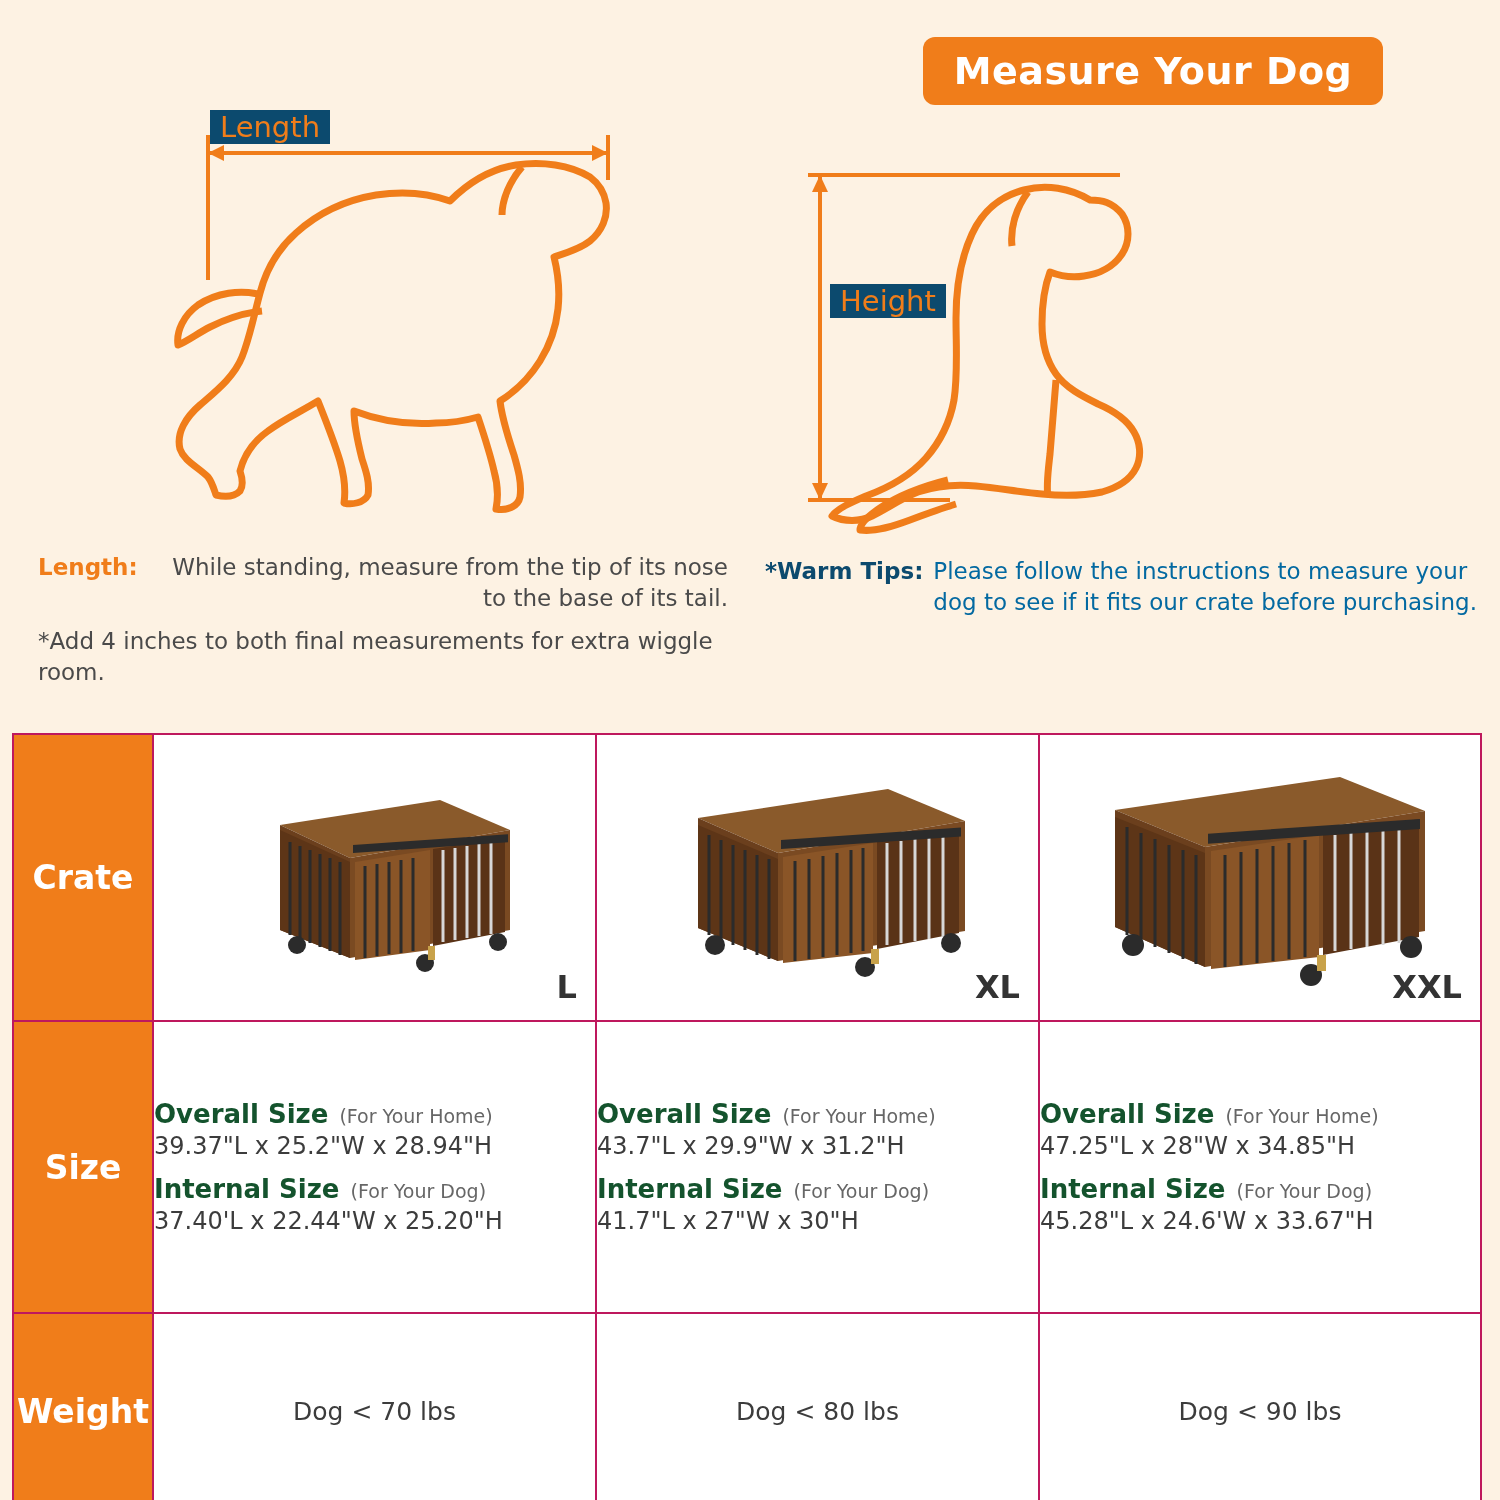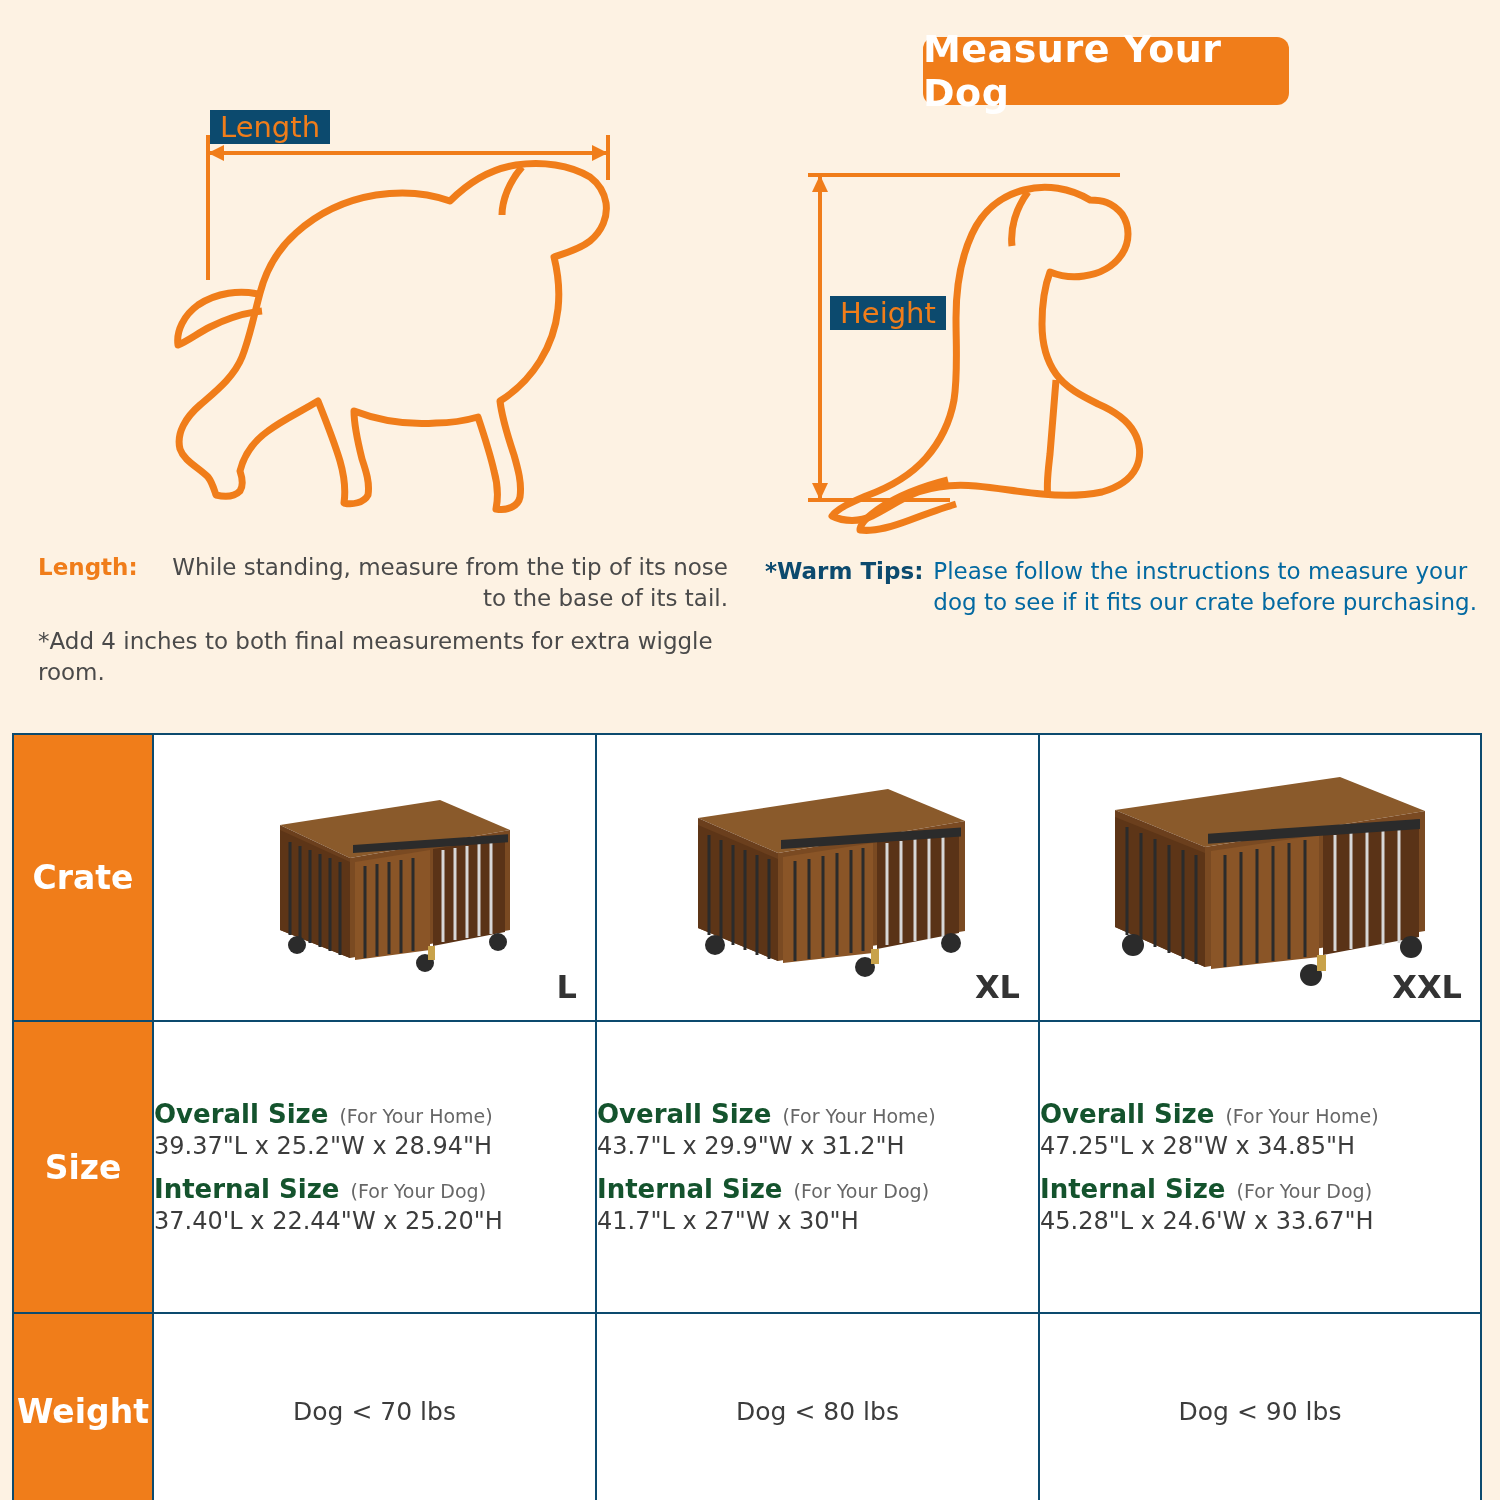--- a/index.html
+++ b/index.html
@@ -19,21 +19,21 @@
     width: 1500px;
     height: 1500px;
     background: #fdf2e3;
   }
 
   
   .badge {
     position: absolute;
     top: 37px;
     left: 923px;
-    width: 366px;
+    width: 460px;
     height: 68px;
     background: #f07d1a;
     border-radius: 12px;
     display: flex;
     align-items: center;
     justify-content: center;
   }
   .badge-text {
     color: #ffffff;
     font-size: 38px;
@@ -51,21 +51,21 @@
 
   .dim-label {
     position: absolute;
     color: #f07d1a;
     font-size: 29px;
     font-family: "DejaVu Sans", sans-serif;
     background: #0c4a6e;
     padding: 0 10px;
   }
   .label-length { left: 210px; top: 110px; }
-  .label-height { left: 830px; top: 296px; }
+  .label-height { left: 830px; top: 284px; }
 
   
   .instructions {
     position: absolute;
     left: 38px;
     top: 552px;
     width: 690px;
   }
   .inst-row {
     display: flex;
@@ -118,21 +118,21 @@
   
   .spec-table {
     position: absolute;
     left: 12px;
     top: 733px;
     width: 1468px;
     border-collapse: collapse;
     table-layout: fixed;
   }
   .spec-table td {
-    border: 2px solid #0c4a6e;
+    border: 2px solid #be185d;
     vertical-align: middle;
     background: #ffffff;
     padding: 0;
   }
   .rowhead {
     background: #f07d1a !important;
     color: #ffffff;
     font-size: 33px;
     font-weight: bold;
     text-align: center;

